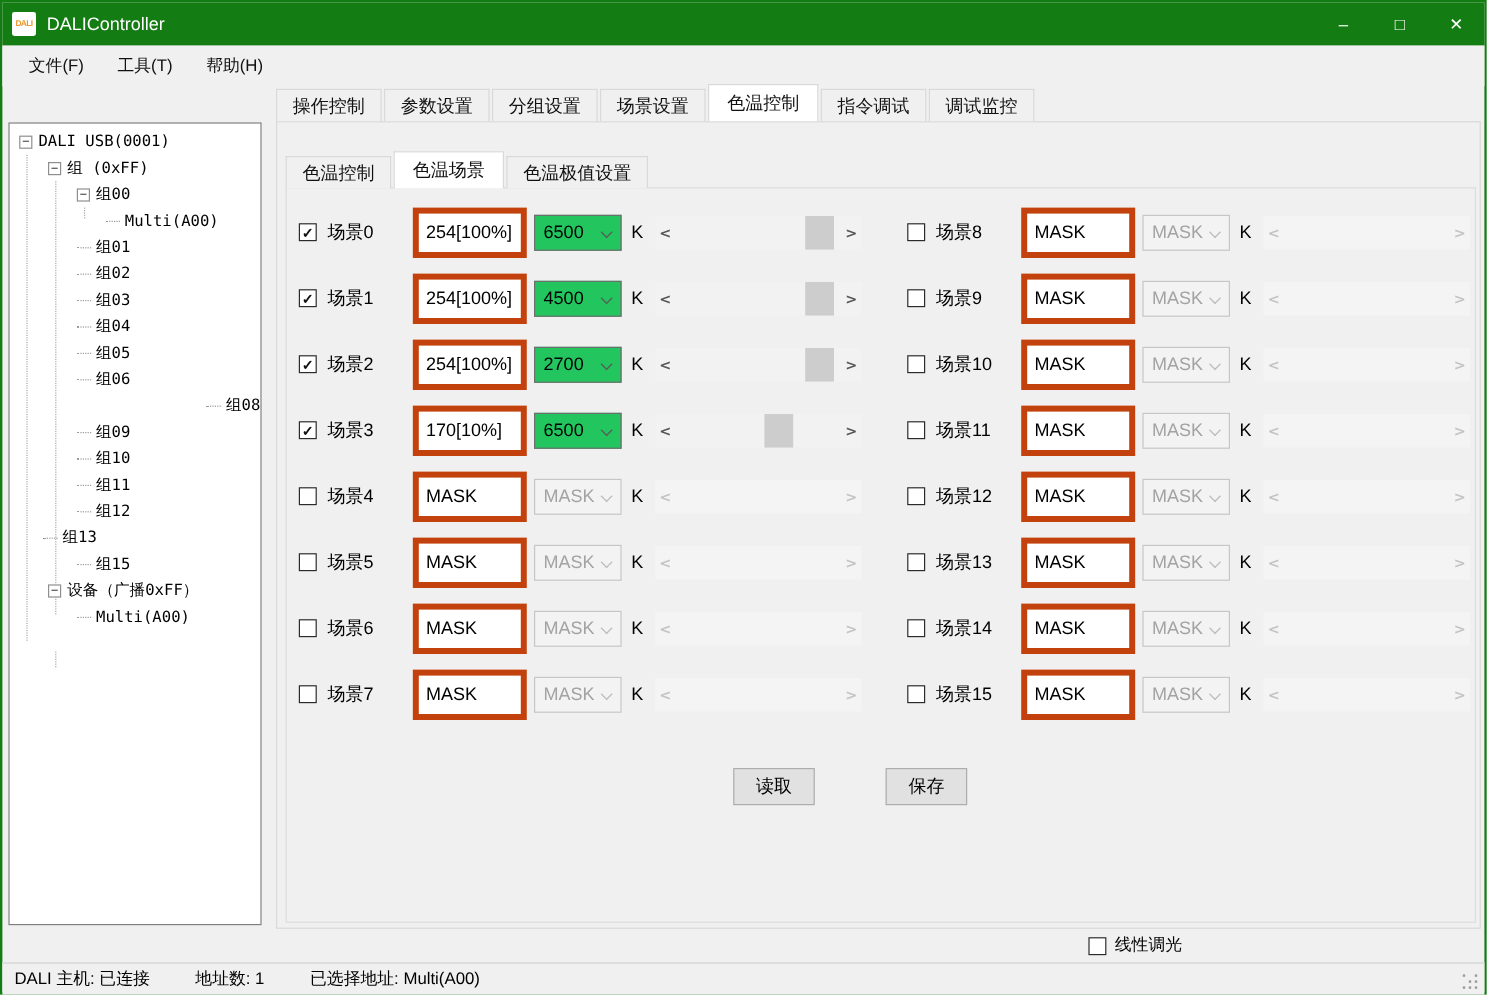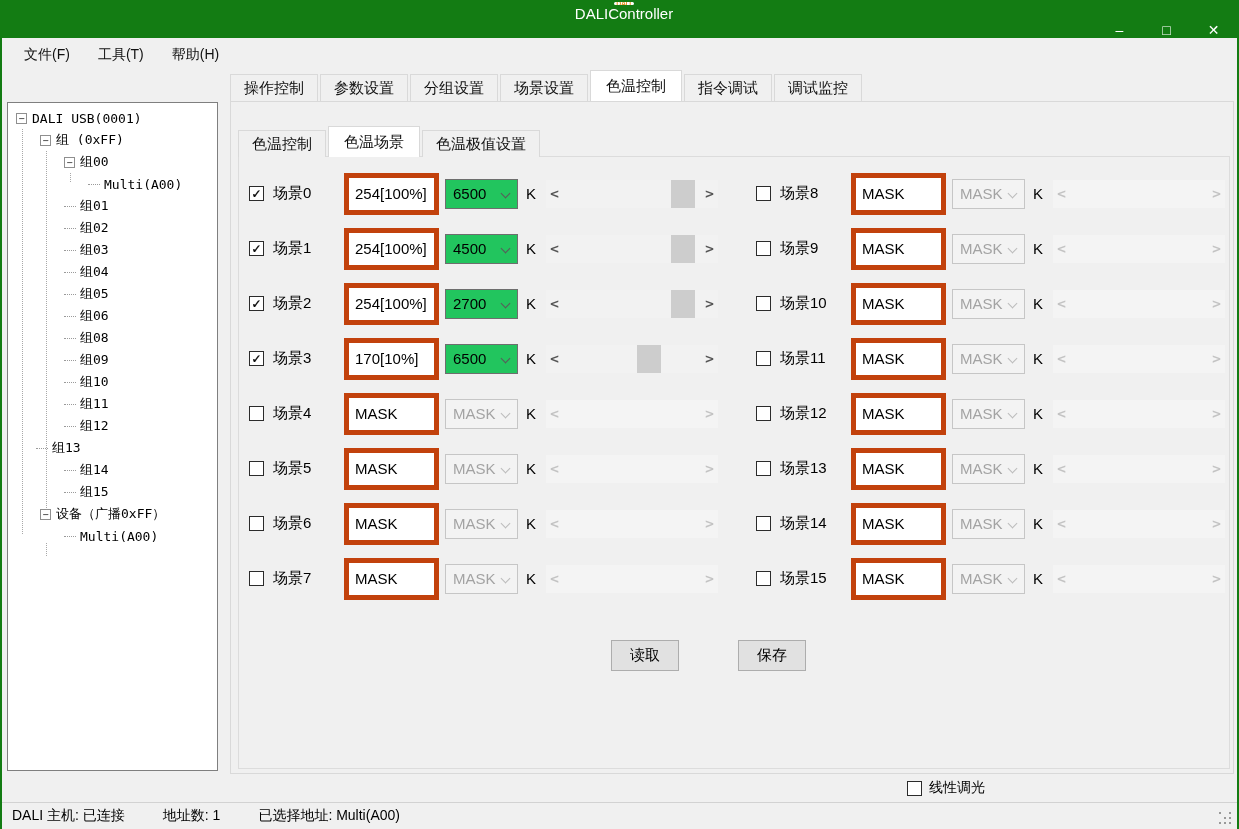--- a/index.html
+++ b/index.html
@@ -1,21 +1,21 @@
 <!DOCTYPE html>
 <html><head>
 <meta charset="utf-8">
 <style>
   * { margin:0; padding:0; box-sizing:border-box; }
   html,body { width:1239px; height:829px; }
   body { font-family:"Liberation Sans",sans-serif; background:#f0f0f0; position:relative; overflow:hidden; }
   .window { position:absolute; inset:0; border:2px solid #137c13; background:#f0f0f0; }
 
   
-  .titlebar { position:absolute; left:0; right:0; top:0; height:36px; background:#137c13; display:flex; align-items:center;flex-direction:column; }
+  .titlebar { position:absolute; left:0; right:0; top:0; height:36px; background:#137c13; display:flex; align-items:center; }
   .app-icon { width:20px; height:20px; background:#fff; border-radius:2px; margin-left:8px; display:flex; align-items:center; justify-content:center; font-size:7px; font-weight:bold; color:#e89a2f; letter-spacing:-0.5px; overflow:hidden; }
   .title-text { color:#fff; font-size:15px; margin-left:9px; }
   .win-controls { margin-left:auto; display:flex; height:100%; }
   .win-btn { width:47px; height:100%; display:flex; align-items:center; justify-content:center; color:#fff; font-size:14px; }
 
   
   .menubar { position:absolute; left:0; right:0; top:36px; height:34px; display:flex; align-items:center; padding-left:8px; background:#f0f0f0; }
   .menu-item { padding:5px 14px; font-size:14px; color:#111; }
 
   
@@ -124,21 +124,21 @@
         <span class="tree-label">组04</span>
       </div>
       <div class="tree-row" style="padding-left: 56px;">
         <span class="tree-dash"></span>
         <span class="tree-label">组05</span>
       </div>
       <div class="tree-row" style="padding-left: 56px;">
         <span class="tree-dash"></span>
         <span class="tree-label">组06</span>
       </div>
-      <div class="tree-row" style="padding-left: 56px;">
+      <div class="tree-row" style="padding-left: 56px; justify-content: flex-end;">
         <span class="tree-dash"></span>
         <span class="tree-label">组08</span>
       </div>
       <div class="tree-row" style="padding-left: 56px;">
         <span class="tree-dash"></span>
         <span class="tree-label">组09</span>
       </div>
       <div class="tree-row" style="padding-left: 56px;">
         <span class="tree-dash"></span>
         <span class="tree-label">组10</span>
@@ -147,24 +147,20 @@
         <span class="tree-dash"></span>
         <span class="tree-label">组11</span>
       </div>
       <div class="tree-row" style="padding-left: 56px;">
         <span class="tree-dash"></span>
         <span class="tree-label">组12</span>
       </div>
       <div class="tree-row" style="padding-left: 28px;">
         <span class="tree-dash"></span>
         <span class="tree-label">组13</span>
-      </div>
-      <div class="tree-row" style="padding-left: 56px;">
-        <span class="tree-dash"></span>
-        <span class="tree-label">组14</span>
       </div>
       <div class="tree-row" style="padding-left: 56px;">
         <span class="tree-dash"></span>
         <span class="tree-label">组15</span>
       </div>
       <div class="tree-row" style="padding-left: 32px;">
         <span class="expander">−</span>
         <span class="tree-label">设备（广播0xFF）</span>
       </div>
       <div class="tree-row" style="padding-left: 56px;">

